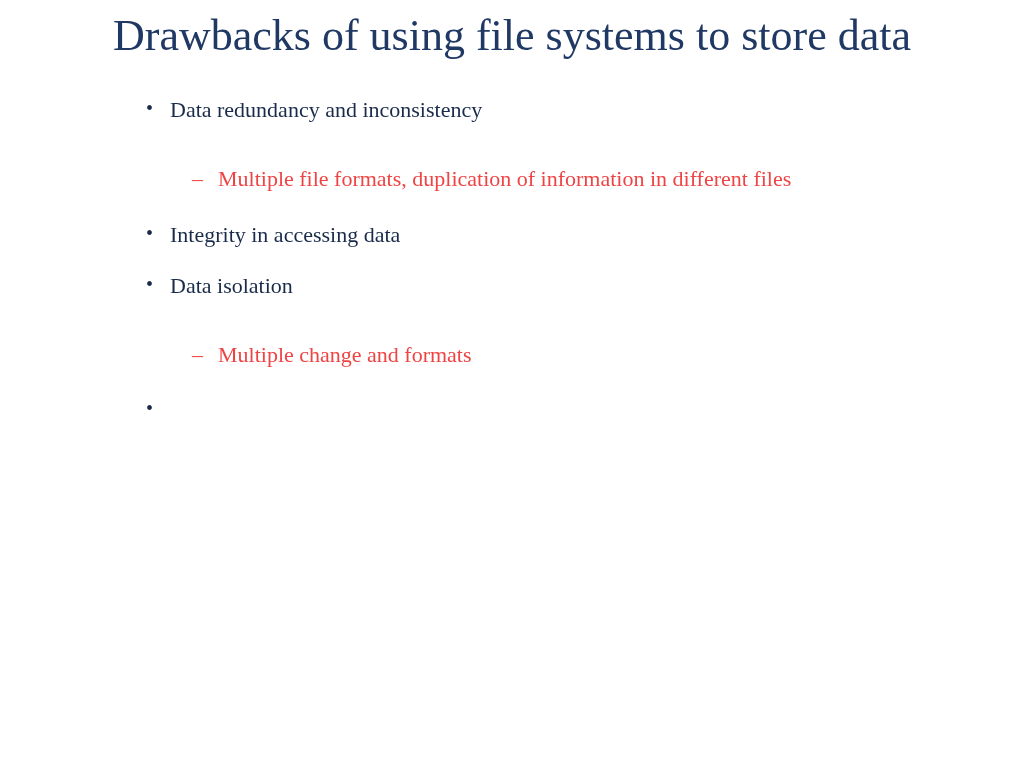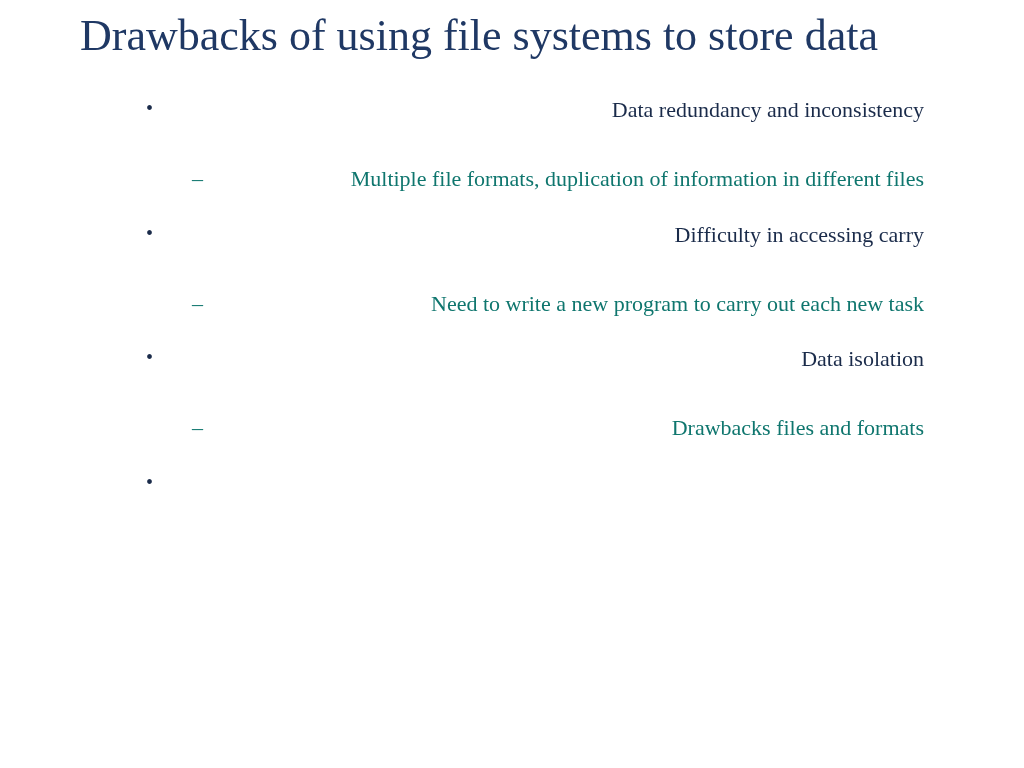--- a/index.html
+++ b/index.html
@@ -15,32 +15,31 @@
       color: #1a2b4a;
       overflow: hidden;
     }
     .slide {
       padding: 10px 60px 40px 60px;
     }
     .title {
       color: #1f3864;
       font-size: 44px;
       font-weight: normal;
-      text-align: left;
+      text-align: center;
       line-height: 1.2;
       margin-bottom: 30px;
       padding: 0 20px;
     }
     .content {
       padding-left: 80px;
       padding-right: 40px;
     }
     ul.level1 {
       list-style: none;
-      text-align: right;
     }
     ul.level1 > li {
       position: relative;
       padding-left: 30px;
       font-size: 22px;
       line-height: 1.5;
       margin-bottom: 18px;
       color: #1a2b4a;
     }
     ul.level1 > li::before {
@@ -54,21 +53,21 @@
       list-style: none;
       margin-top: 18px;
       margin-left: 18px;
     }
     ul.level2 > li {
       position: relative;
       padding-left: 30px;
       font-size: 22px;
       line-height: 1.9;
       margin-bottom: 12px;
-      color: #0f766e;
+      color: #ef4444;
       margin-top: 32px;
     }
     ul.level2 > li::before {
       content: "–";
       position: absolute;
       left: 4px;
       top: 0;
     }
   </style>
 </head>
@@ -78,29 +77,26 @@
   <h1 class="title">Drawbacks of using file systems to store data</h1>
   <div class="content">
     <ul class="level1">
       <li>
         <span>Data redundancy and inconsistency</span>
         <ul class="level2">
           <li><span>Multiple file formats, duplication of information in different files</span></li>
         </ul>
       </li>
       <li>
-        <span>Difficulty in accessing carry</span>
-        <ul class="level2">
-          <li><span>Need to write a new program to carry out each new task</span></li>
-        </ul>
+        <span>Integrity in accessing data</span>
       </li>
       <li>
         <span>Data isolation</span>
         <ul class="level2">
-          <li><span>Drawbacks files and formats</span></li>
+          <li><span>Multiple change and formats</span></li>
         </ul>
       </li>
       <li>
         <ul class="level2">
         </ul>
       </li>
     </ul>
   </div>
 </div>
 

